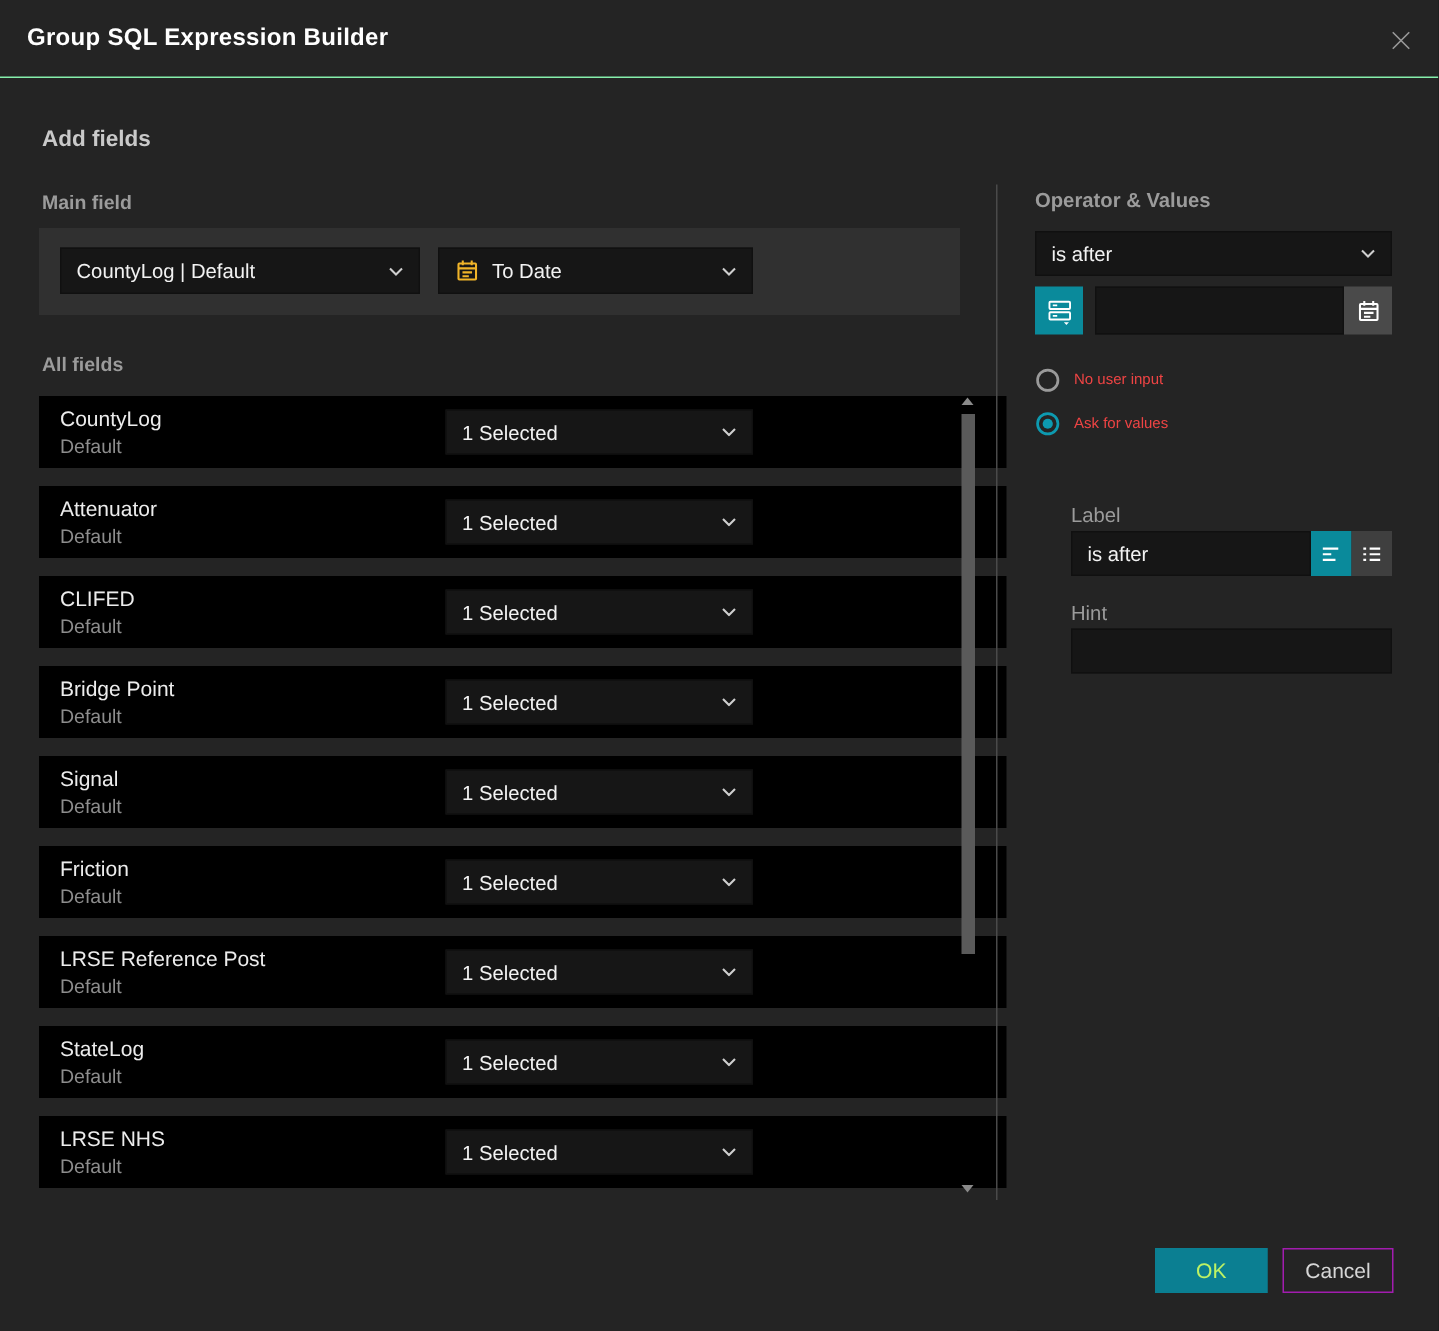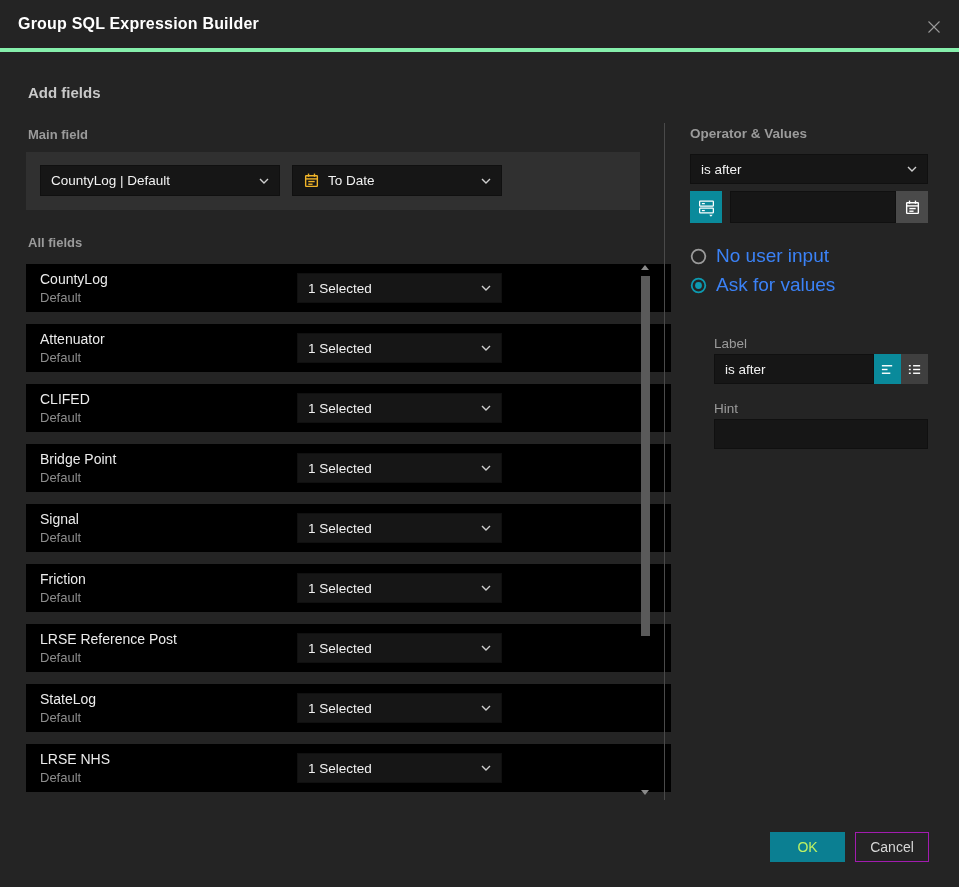--- a/index.html
+++ b/index.html
@@ -11,21 +11,21 @@
     width: 959px;
     height: 887px;
     background: #242424;
     color: #e8e8e8;
     overflow: hidden;
   }
 
   
   .header {
     position: absolute; left: 0; top: 0; width: 959px; height: 52px;
-    border-bottom: 4px solid #86efac;
+    border-bottom: 1px solid #86efac;
     display: flex; align-items: center;
   }
   .header-title {
     margin-left: 18px; font-size: 16px; font-weight: 700; color: #ffffff;
     letter-spacing: 0.2px;
   }
   .close-btn {
     position: absolute; right: 14px; top: 16px; width: 22px; height: 22px;
     display: flex; align-items: center; justify-content: center; cursor: pointer;
   }
@@ -106,21 +106,21 @@
   .value-input { left: 730px; top: 191px; width: 166px; height: 32px; }
   .cal-btn {
     position: absolute; left: 896px; top: 191px; width: 32px; height: 32px;
     background: #4a4a4a; color: #ffffff;
     display: flex; align-items: center; justify-content: center; cursor: pointer;
   }
 
   .radio-row { position: absolute; left: 690px; display: flex; align-items: center; gap: 9px; cursor: pointer; }
   .radio-row-1 { top: 245px; }
   .radio-row-2 { top: 274px; }
-  .radio-label { font-size: 19px; color: #3b82f6; }
+  .radio-label { font-size: 10px; color: #ef4444; }
 
   .choose-btn {
     position: absolute; left: 714px; top: 303px; width: 214px; height: 28px;
     background: #0a8a9b; color: #ffffff; font-size: 14px;
     display: flex; align-items: center; justify-content: center;
     border: none; cursor: pointer; font-family: "Liberation Sans", sans-serif;
   }
 
   .lbl-label { left: 714px; top: 336px; font-weight: 400; font-size: 13.5px; }
   .label-input { left: 714px; top: 354px; width: 160px; height: 30px; }

